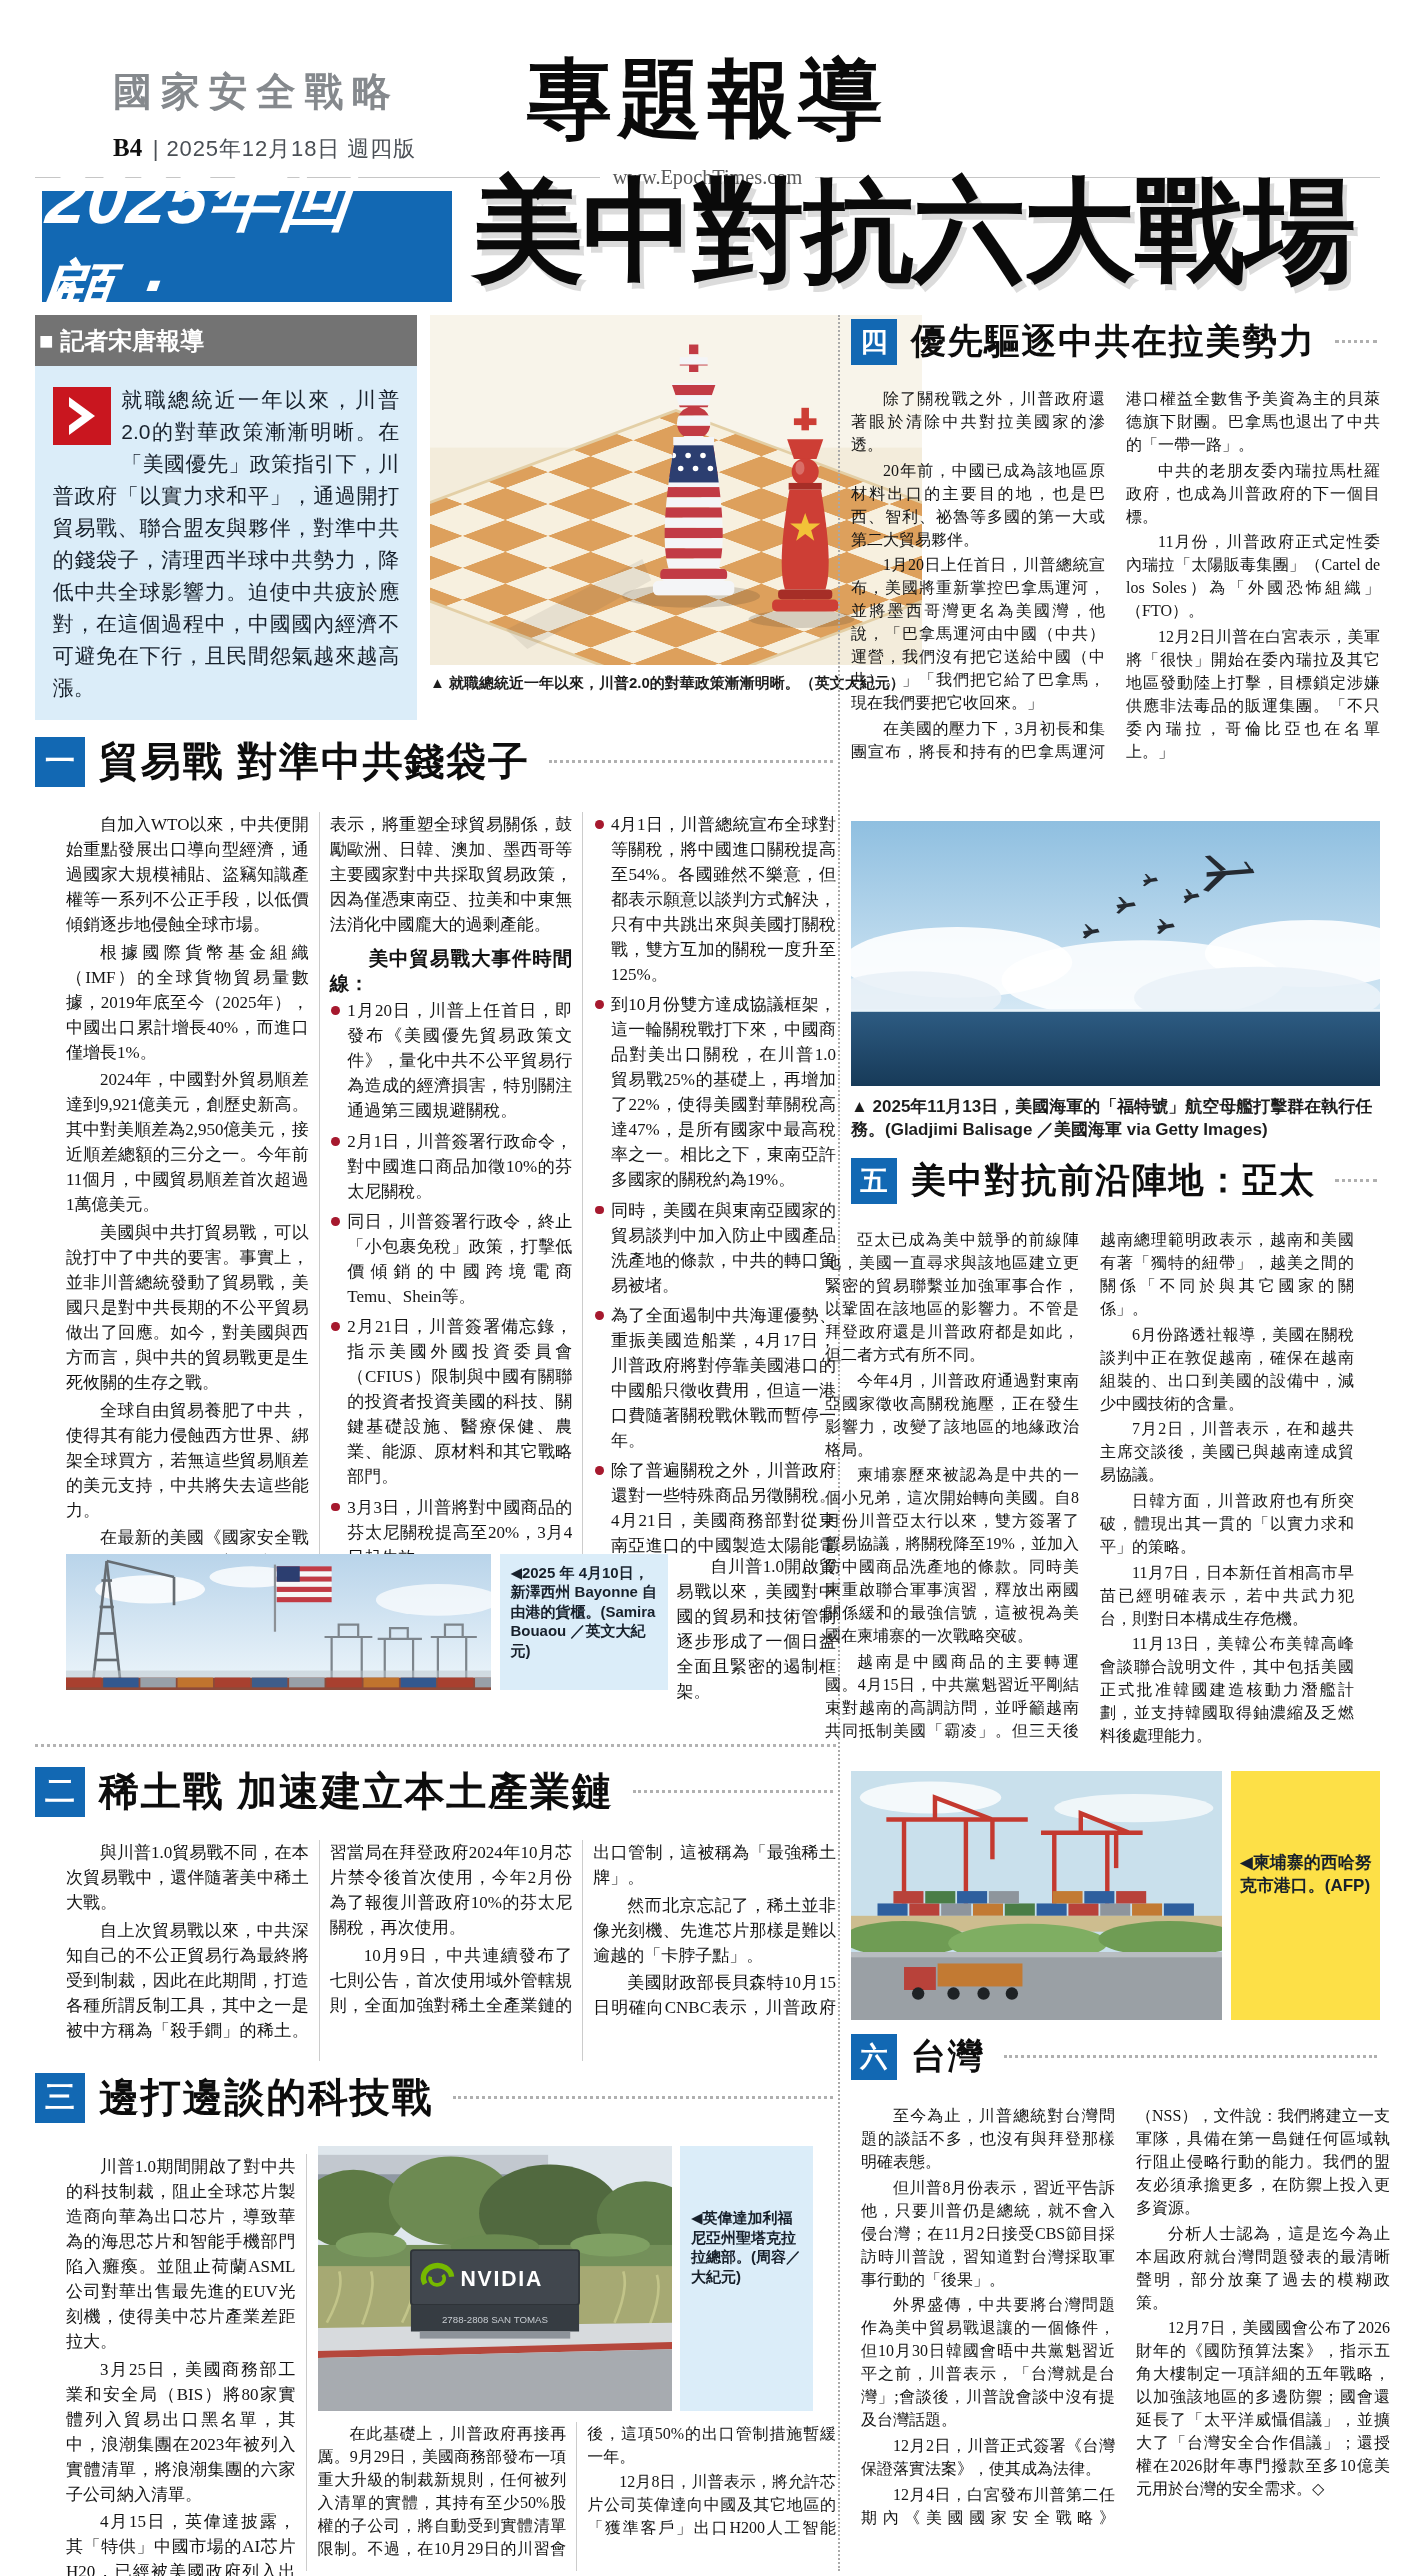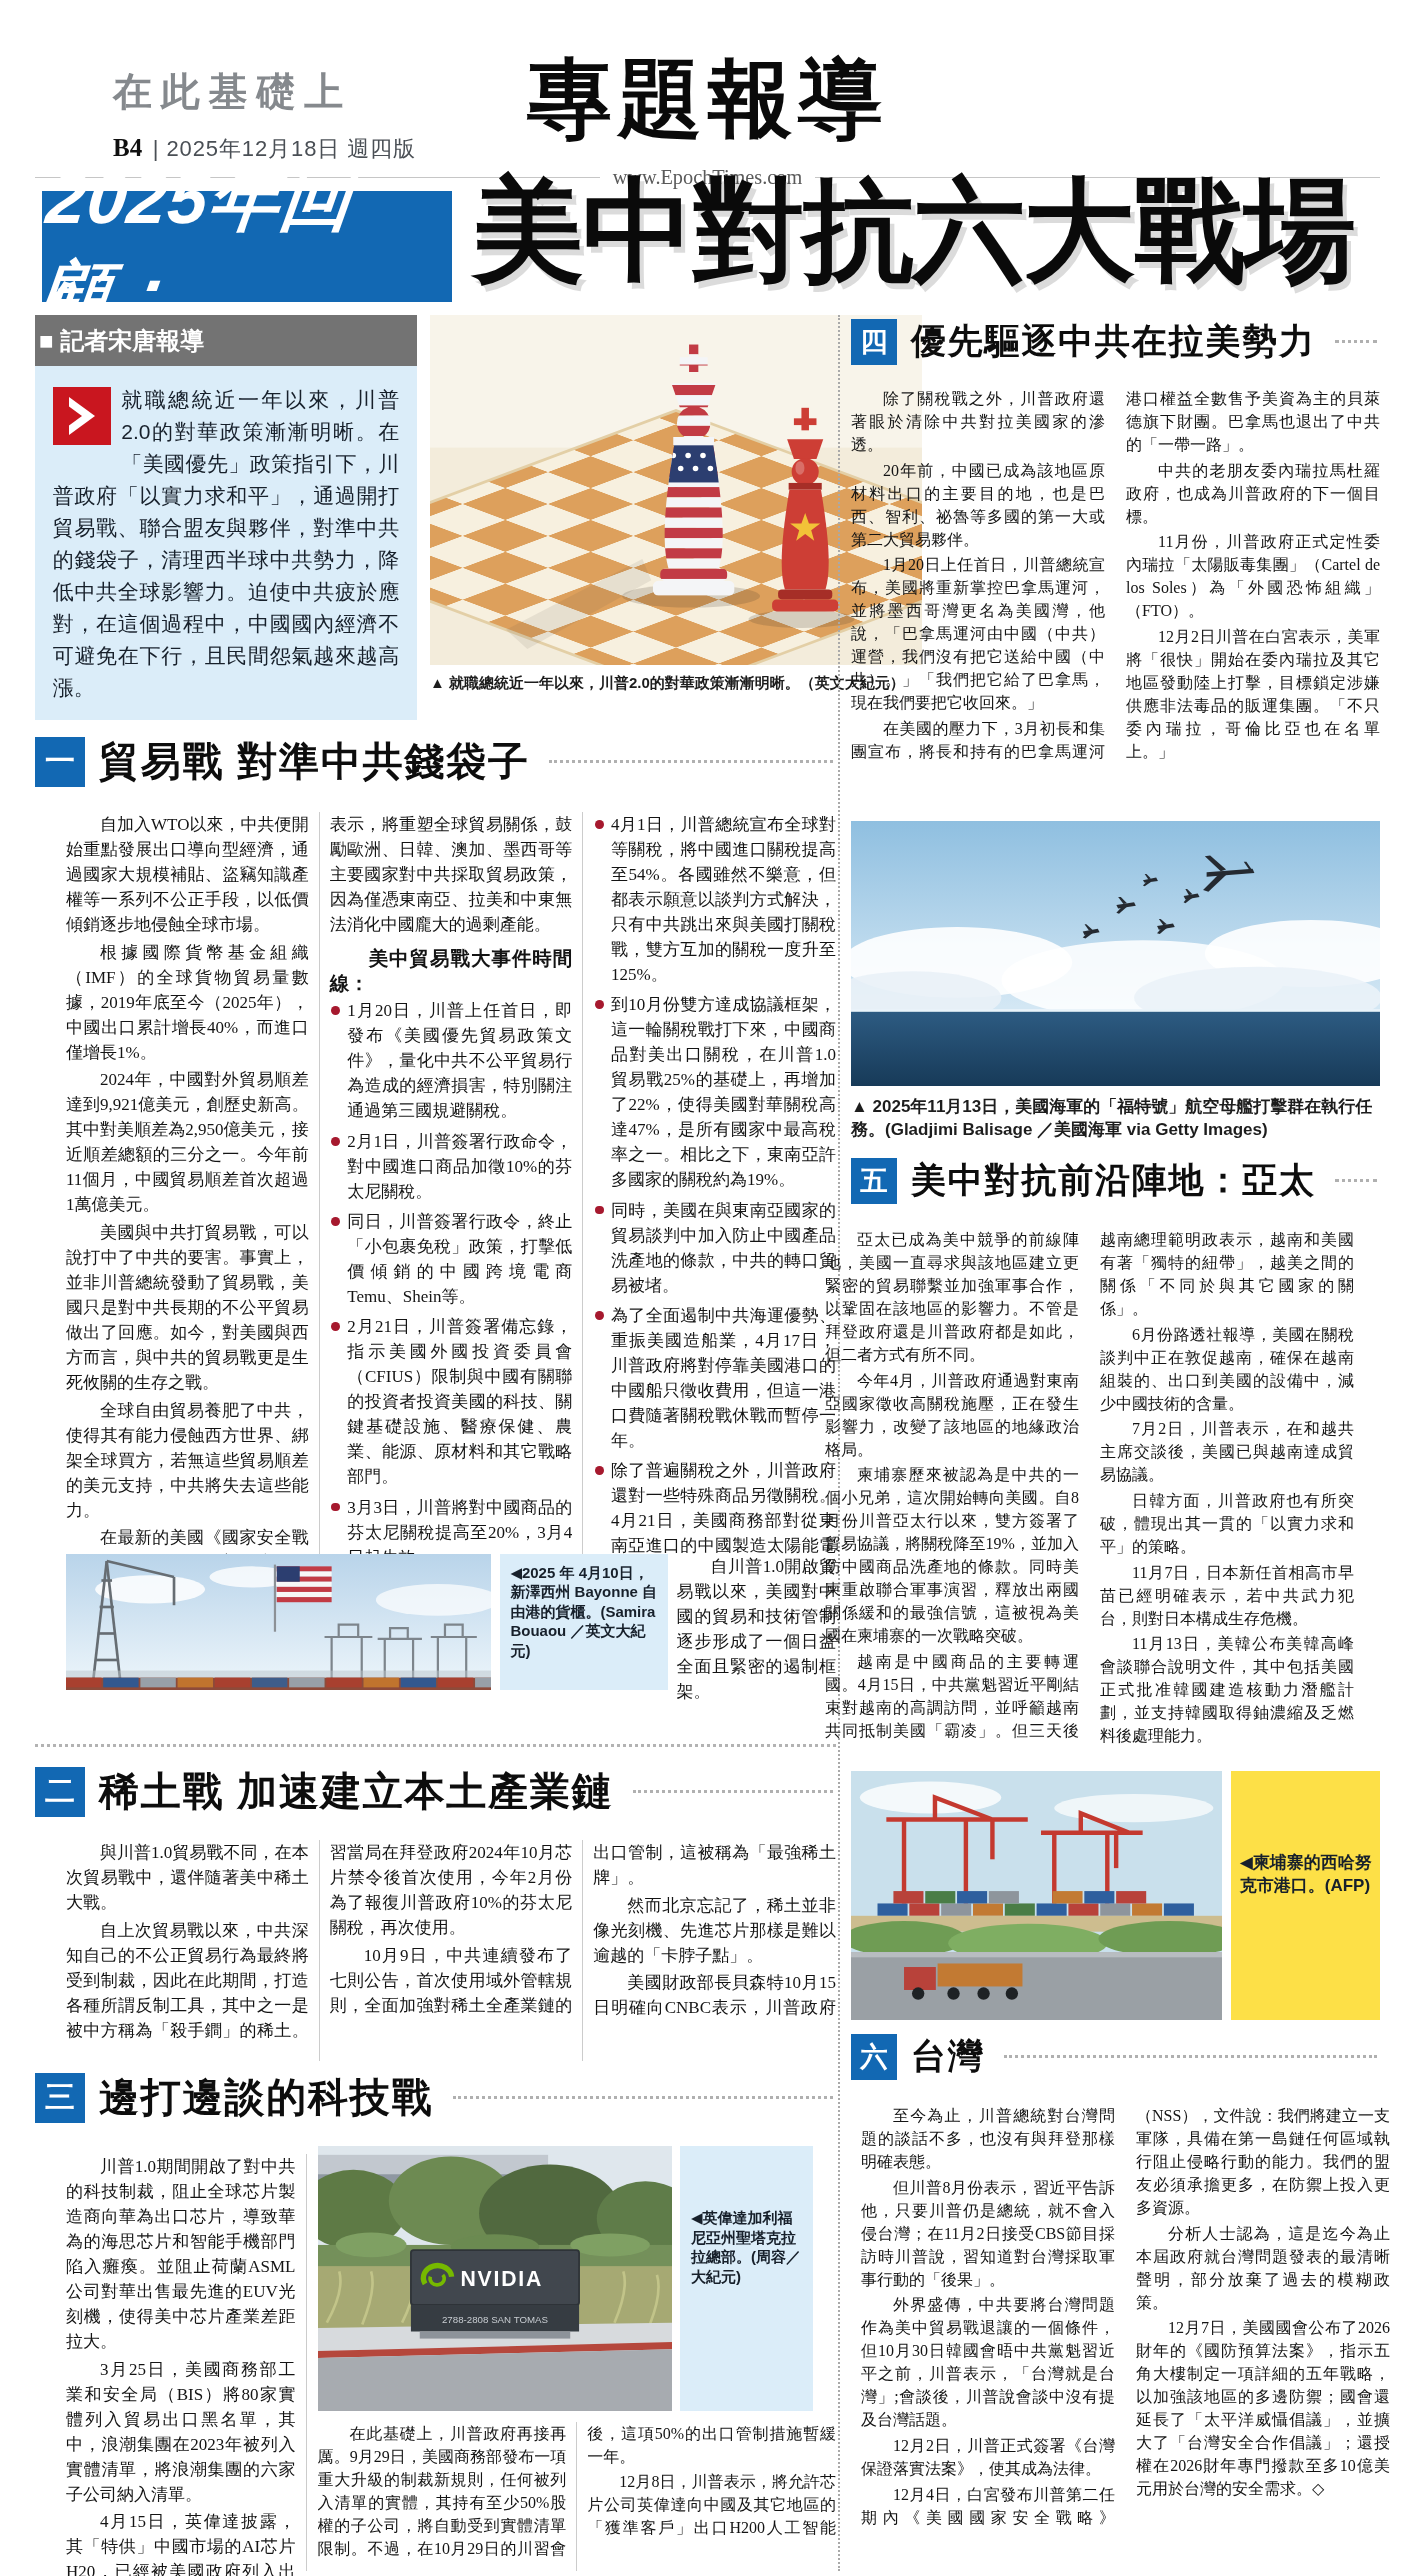--- a/index.html
+++ b/index.html
@@ -63,21 +63,21 @@
   .sec3-flex{display:flex;}
   .sec3-col1{width:241px;flex:none;border-right:0.9px solid #ccc;padding-right:10.6px;margin-right:10.6px;margin-top:8px;}
   .sec3-photo-row{display:flex;gap:8.8px;height:265px;}
   .flexrow{display:flex;gap:8.8px;}
   .closing-cell{flex:1;}
   .port-capbox{background:#fde047;width:149px;flex:none;font-size:17px;line-height:23px;font-weight:700;padding:80px 5.3px 0 8.8px;color:#17202b;}
 </style>
 </head>
 <body>
 
-<div class="abs logo">在此基礎上</div>
+<div class="abs logo">國家安全戰略</div>
 <div class="abs edition-row">
   <span class="edition">B4</span>
   <span class="dateline">| 2025年12月18日 週四版</span>
 </div>
 <div class="abs paper-section-title">專題報導</div>
 <div class="abs site-rule">
   <div class="line"></div>
   <span class="site">www.EpochTimes.com</span>
   <div class="line"></div>
 </div>

